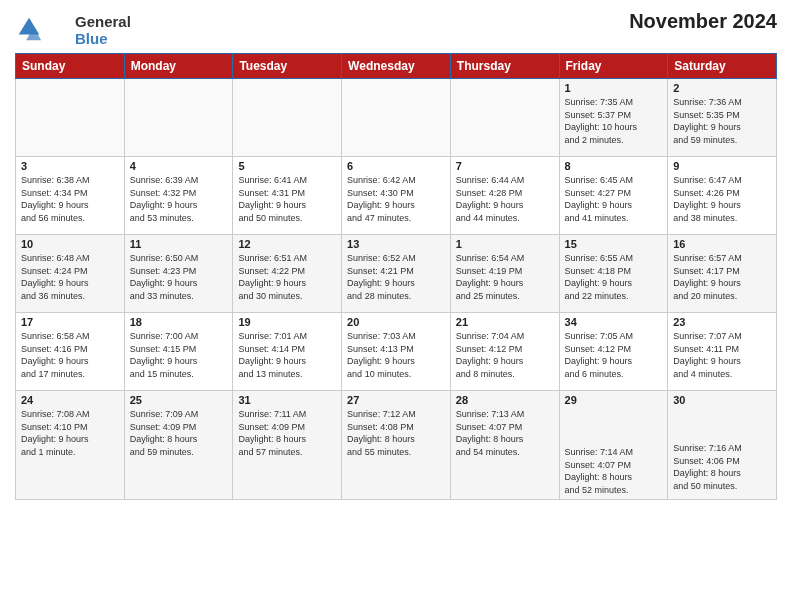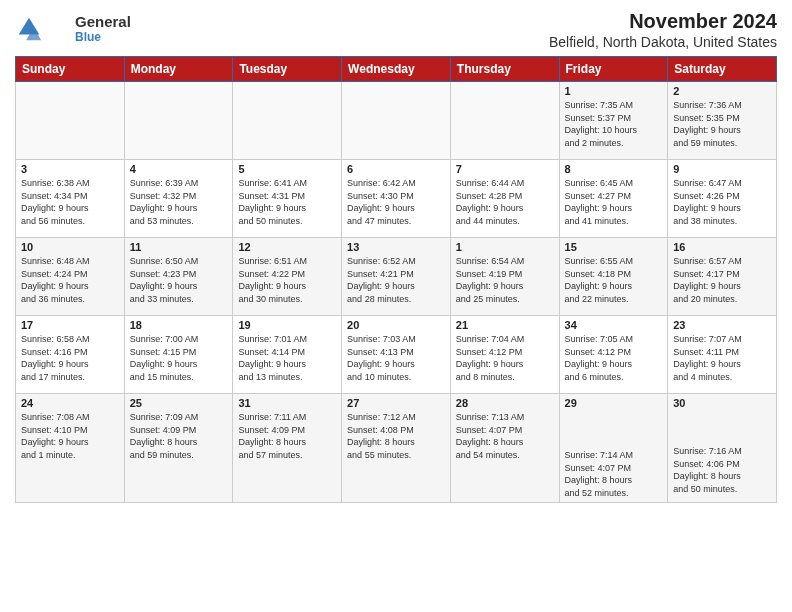--- a/index.html
+++ b/index.html
@@ -30,21 +30,21 @@
       display: flex;
       flex-direction: column;
       line-height: 1.1;
     }
     .logo-general {
       font-size: 15px;
       font-weight: bold;
       color: #333;
     }
     .logo-blue {
-      font-size: 12px;
+      font-size: 15px;
       font-weight: bold;
       color: #3a7ebf;
     }
     .logo-icon {
       width: 28px;
       height: 28px;
       margin-right: 4px;
     }
     .title-area {
       text-align: right;
@@ -115,21 +115,20 @@
         <polygon points="15,4 26,22 4,22" fill="#3a7ebf"></polygon>
         <polygon points="20,14 28,28 12,28" fill="#3a7ebf" opacity="0.7"></polygon>
       </svg>
       <div class="logo-text">
         <span class="logo-general">General</span>
         <span class="logo-blue">Blue</span>
       </div>
     </div>
     <div class="title-area">
       <div class="month-title">November 2024</div>
-      <div class="subtitle">Belfield, North Dakota, United States</div>
     </div>
   </div>
 
   <table class="calendar">
     <thead>
       <tr>
         <th>Sunday</th>
         <th>Monday</th>
         <th>Tuesday</th>
         <th>Wednesday</th>

